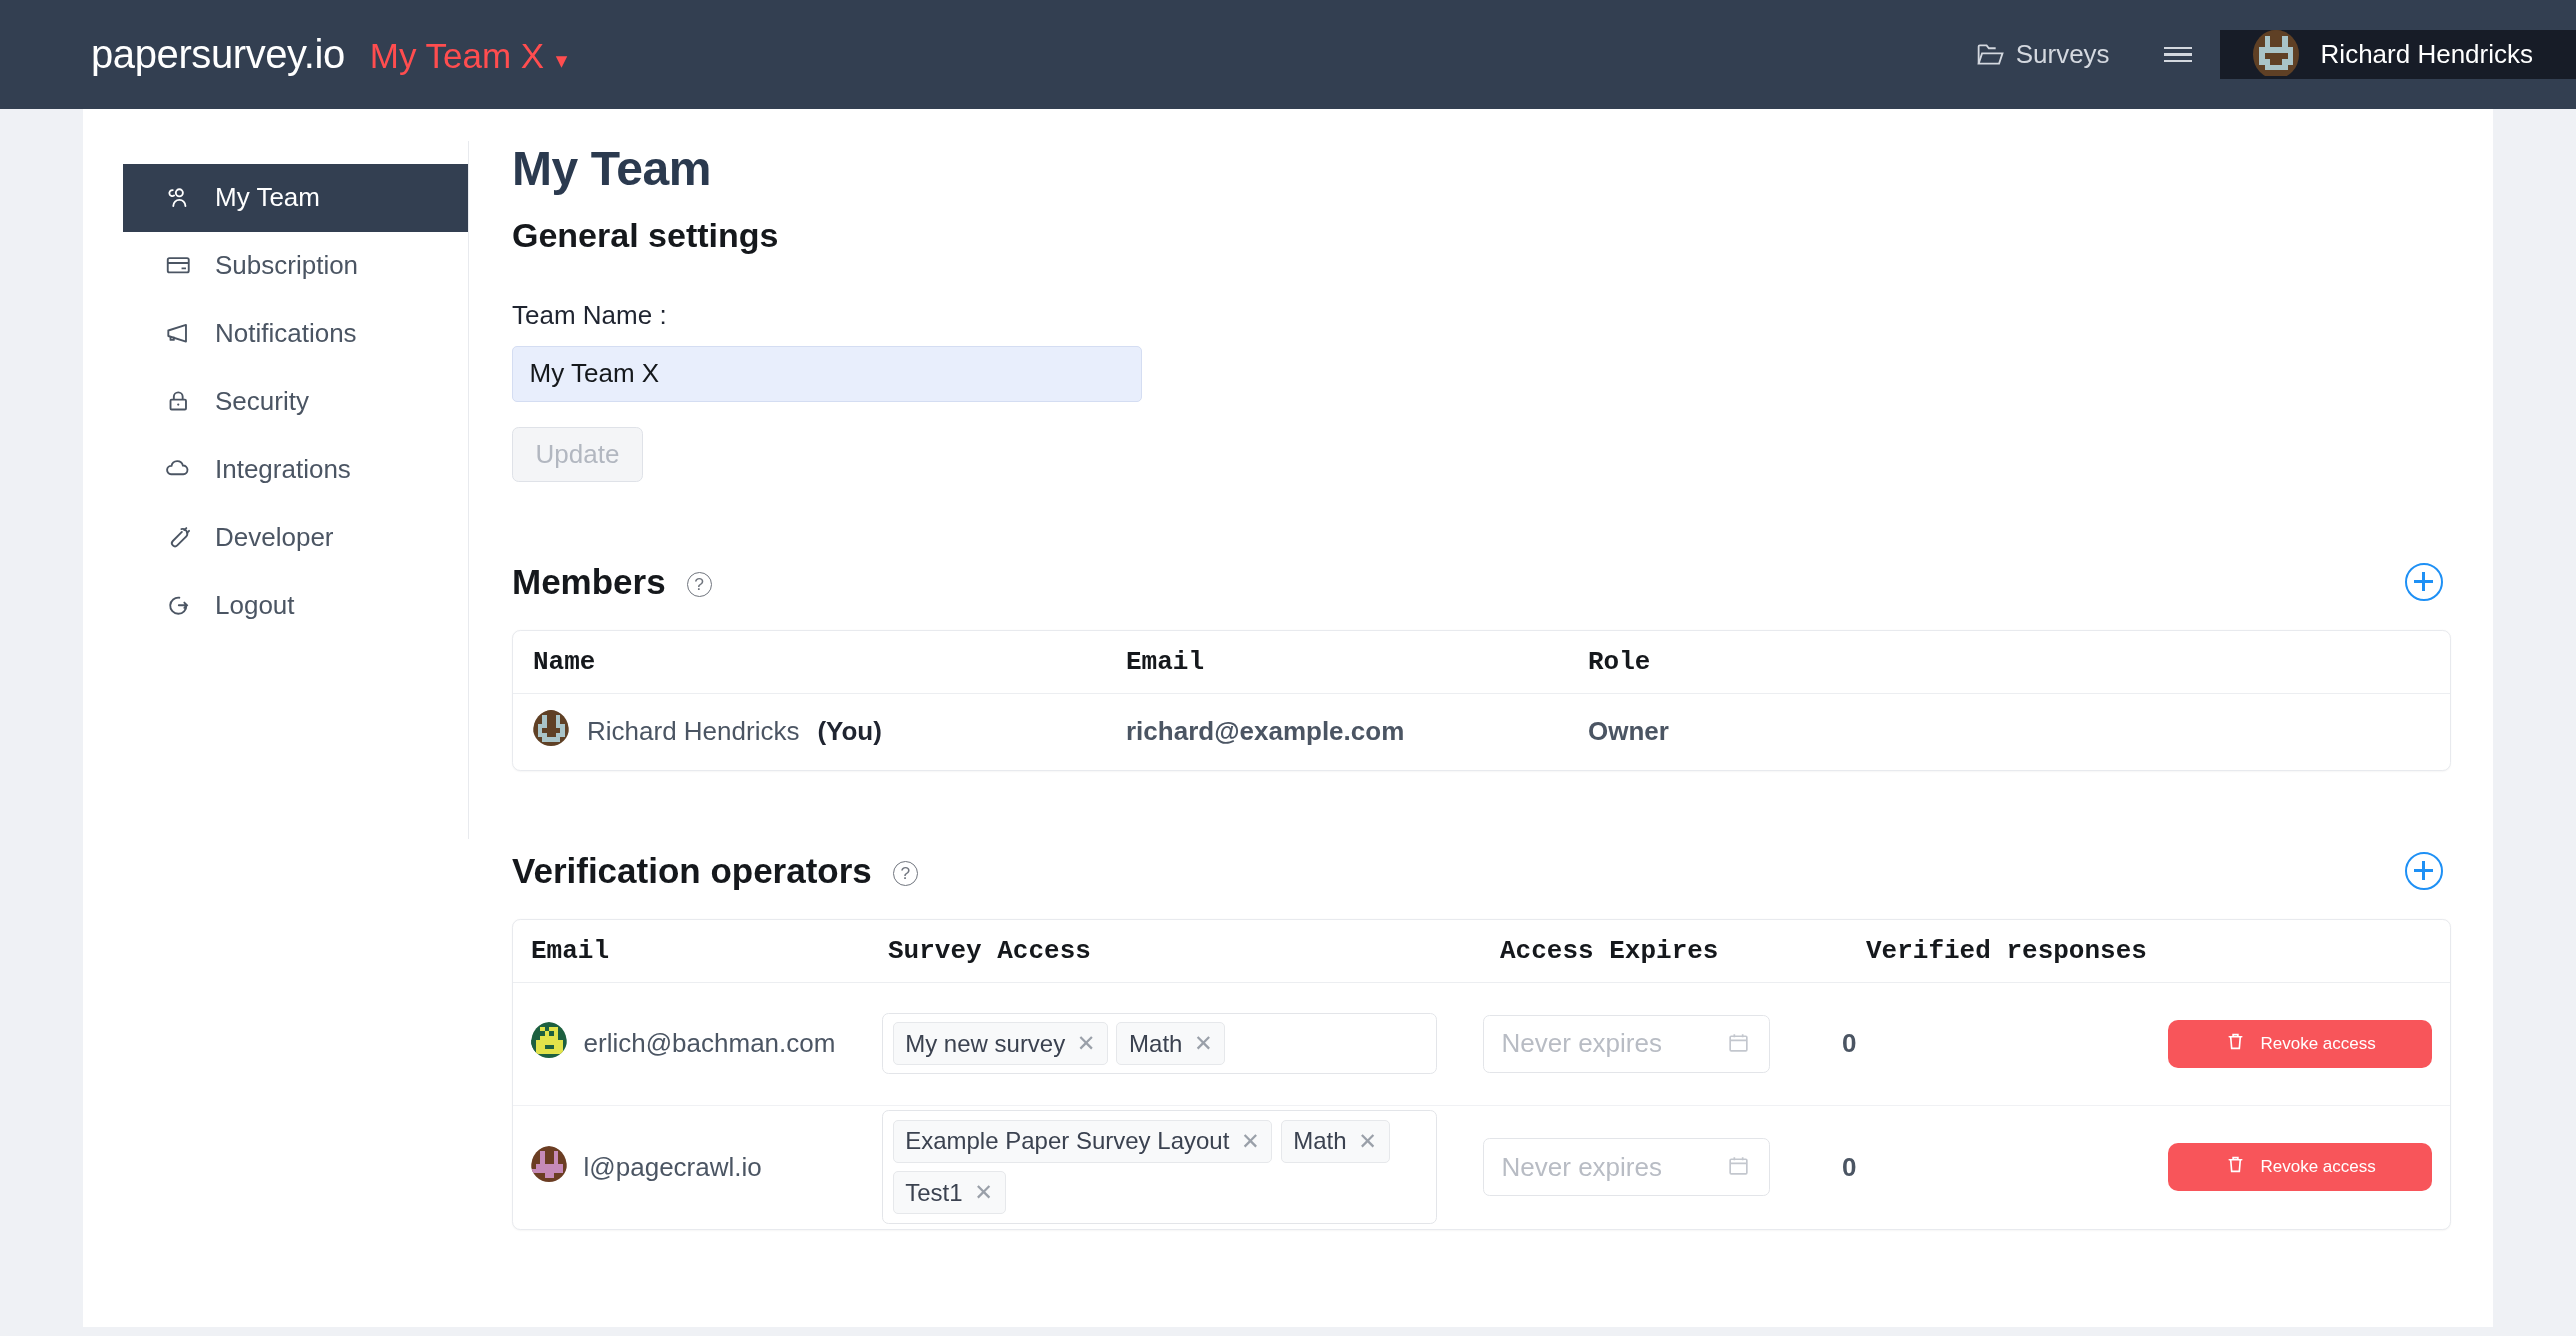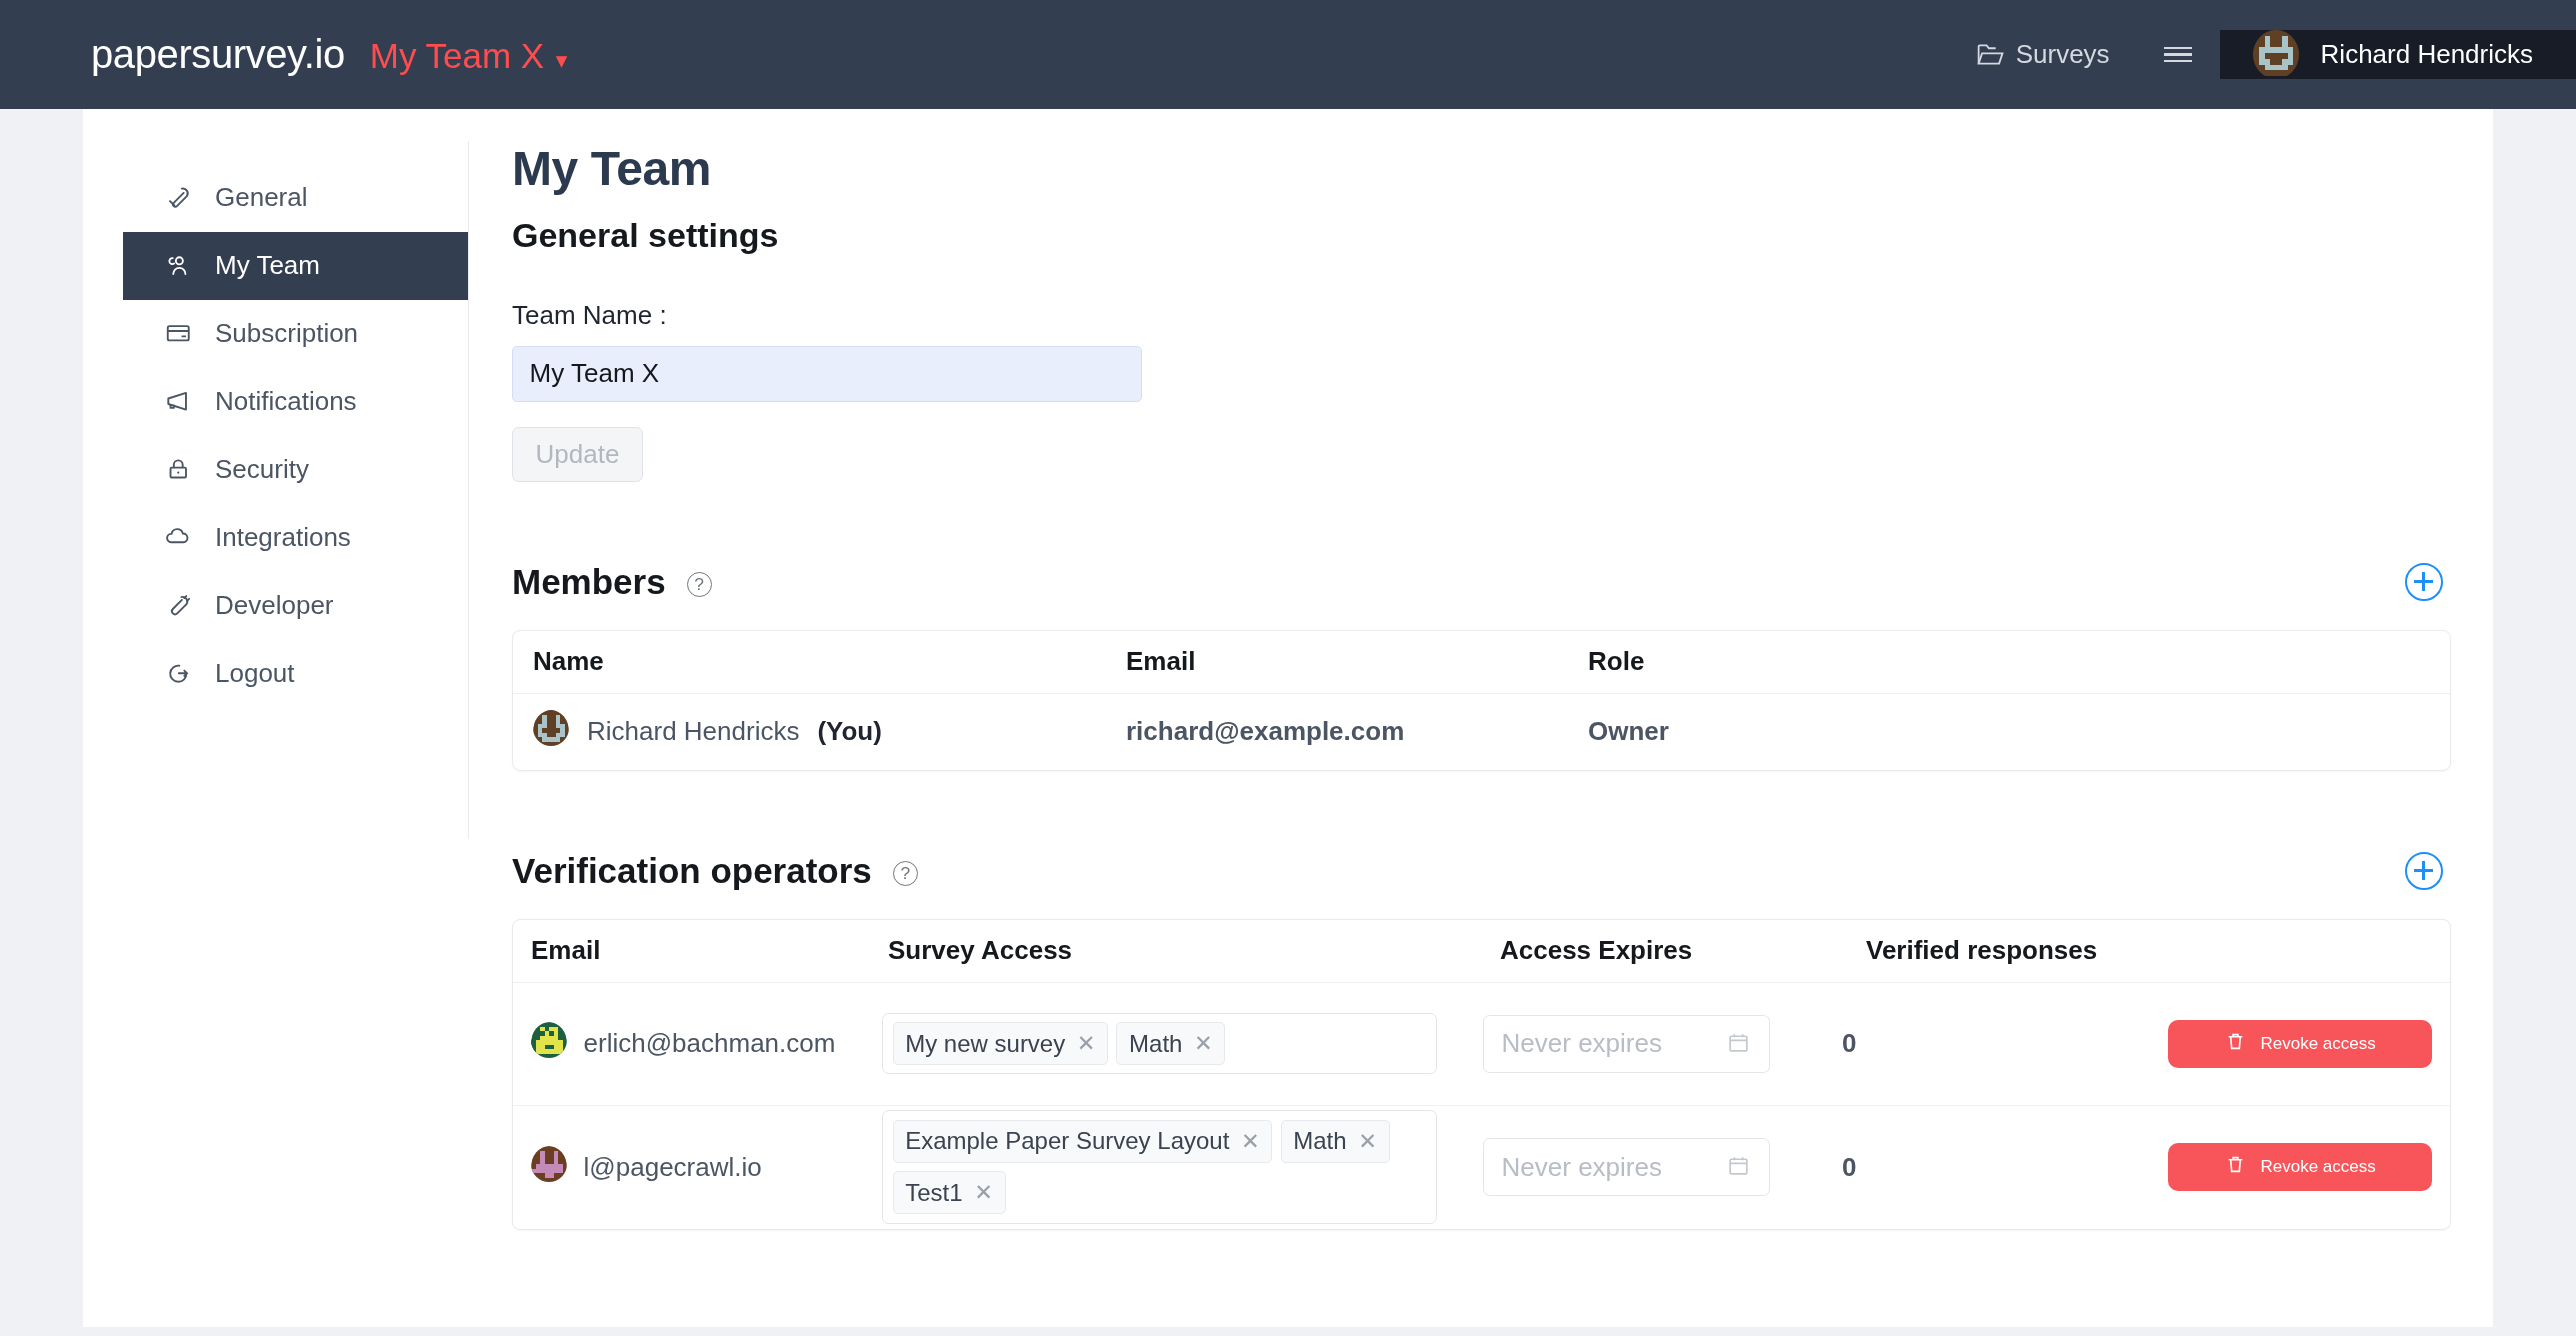--- a/index.html
+++ b/index.html
@@ -123,20 +123,21 @@
   .add-btn:after { top: 7.5px; bottom: 7.5px; left: 15px; width: 3.3px; }
 
   .card {
     margin-top: 28px; border: 0.8px solid #e8eaee; border-radius: 8.3px;
     background: #fff; box-shadow: 0 0.8px 1.7px rgba(0,0,0,.04);
     overflow: hidden;
   }
   .thead {
     display: flex; align-items: center; height: 63px;
     border-bottom: 0.8px solid #eceef1;
+    font-family: Liberation Mono, monospace;
   }
   .thead .th { font-size: 26px; color: #15181c; font-weight: 700; }
   .trow { display: flex; align-items: center; border-bottom: 0.8px solid #f0f1f4; }
   .trow:last-child { border-bottom: none; }
 
   
   .m-c1 { width: 613px; padding-left: 20px; }
   .m-c2 { width: 462px; }
   .m-c3 { flex: 1; }
   .members .trow { height: 76px; }
@@ -229,29 +230,20 @@
       </span>
       <span class="uname">Richard Hendricks</span>
     </div>
   </div>
 </div>
 
 <div class="page">
 
   <div class="sidebar">
 
-    <div class="side-item">
-      <span class="sicon">
-        <svg width="26.5" height="26.5" viewBox="0 0 24 24" fill="none" stroke="#4b5563" stroke-width="1.7" stroke-linecap="round">
-          <path d="M15.2 4.2a4.4 4.4 0 0 1 4.6 6.8l-9 9a2 2 0 0 1-2.9-2.9l9-9"></path>
-          <path d="M4.5 15.5l4 4"></path>
-        </svg>
-      </span>
-      <span>General</span>
-    </div>
 
     <div class="side-item active">
       <span class="sicon">
         <svg width="26.5" height="26.5" viewBox="0 0 24 24" fill="none" stroke="#ffffff" stroke-width="1.7" stroke-linecap="round">
           <circle cx="13" cy="8" r="3.2"></circle>
           <path d="M7.5 20c0-3.3 2.5-5.6 5.5-5.6s5.5 2.3 5.5 5.6"></path>
           <path d="M8.2 10.5A2.7 2.7 0 1 1 7 5.6"></path>
         </svg>
       </span>
       <span>My Team</span>

